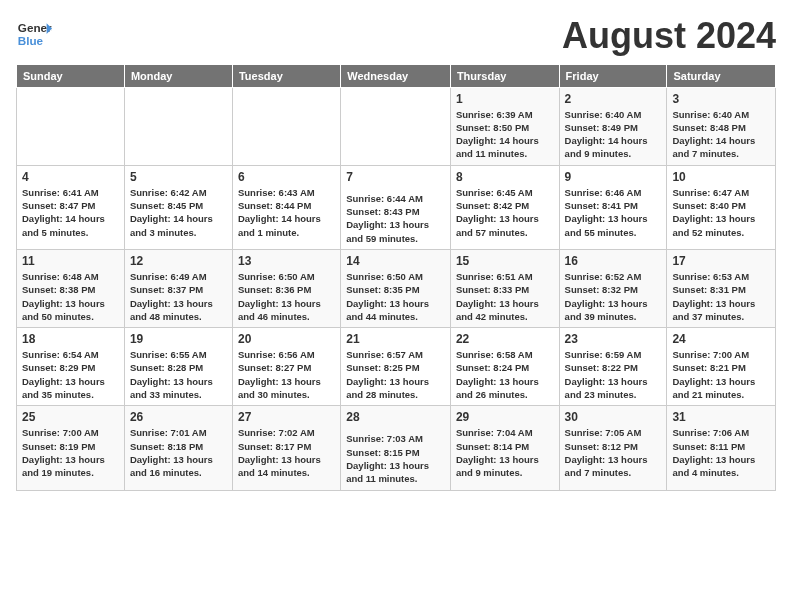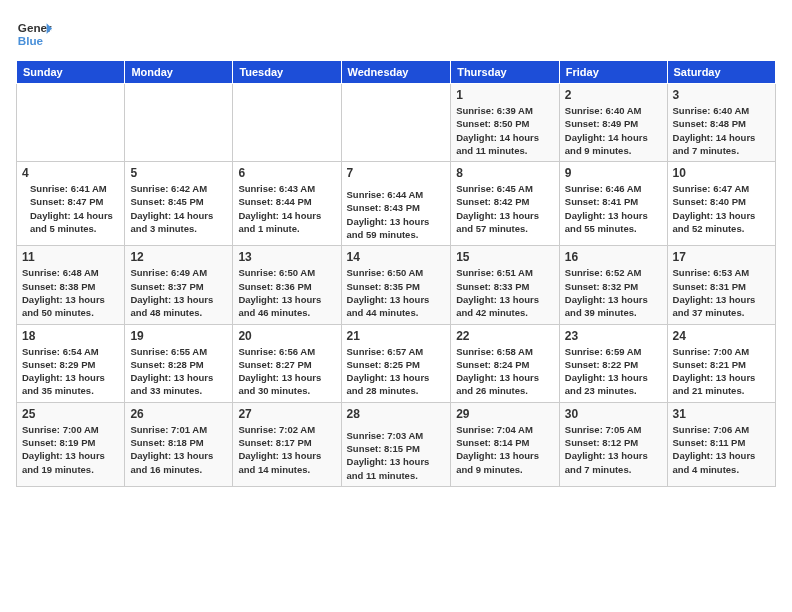--- a/index.html
+++ b/index.html
@@ -37,21 +37,21 @@
     .location {
       font-size: 14px;
       color: #555;
     }
     table {
       width: 100%;
       border-collapse: collapse;
       font-size: 10px;
     }
     thead tr th {
-      background-color: #1d4ed8;
+      background-color: #737373;
       color: #fff;
       text-align: left;
       padding: 5px 6px;
       font-size: 11px;
       border: 1px solid #fff;
     }
     tbody tr td {
       border: 1px solid #ccc;
       vertical-align: top;
       padding: 4px 5px;
@@ -84,20 +84,21 @@
 
 <div class="header">
   <div class="logo">
     <svg class="logo-icon" viewBox="0 0 40 40" xmlns="http://www.w3.org/2000/svg">
       <text x="2" y="18" font-size="13" font-weight="bold" fill="#333">General</text>
       <text x="2" y="32" font-size="13" font-weight="bold" fill="#4a90d9">Blue</text>
       <polygon points="34,8 40,14 34,20" fill="#4a90d9"></polygon>
     </svg>
   </div>
   <div class="title-block">
+    <div class="month-title">August 2024</div>
   </div>
 </div>
 
 <table>
   <thead>
     <tr>
     <th>Sunday</th>
         <th>Monday</th>
         <th>Tuesday</th>
         <th>Wednesday</th>
@@ -127,21 +128,21 @@
         <td>
           <span class="day-num">3</span>
           <div class="day-info" style="white-space: pre-line;">Sunrise: 6:40 AM
 Sunset: 8:48 PM
 Daylight: 14 hours and 7 minutes.</div>
         </td>
       </tr>
       <tr>
         <td>
           <span class="day-num">4</span>
-          <div class="day-info" style="white-space: pre-line; margin-left: 8px;">Sunrise: 6:41 AM
+          <div class="day-info" style="white-space: pre-line;">Sunrise: 6:41 AM
 Sunset: 8:47 PM
 Daylight: 14 hours and 5 minutes.</div>
         </td>
         <td>
           <span class="day-num">5</span>
           <div class="day-info" style="white-space: pre-line;">Sunrise: 6:42 AM
 Sunset: 8:45 PM
 Daylight: 14 hours and 3 minutes.</div>
         </td>
         <td>

